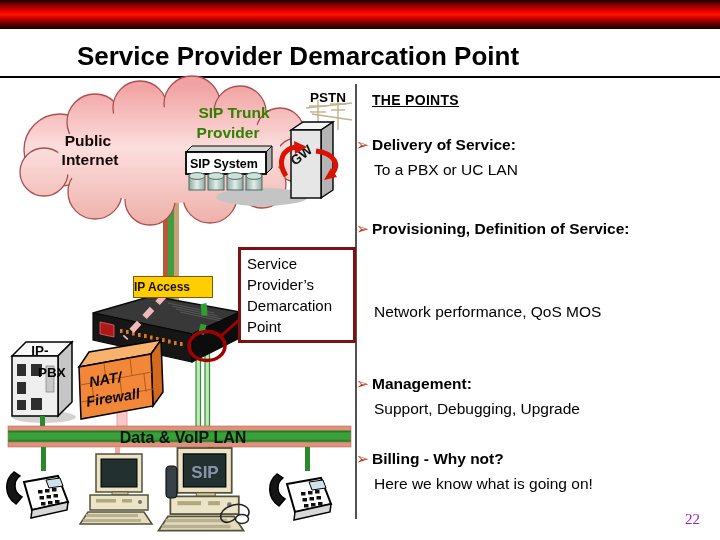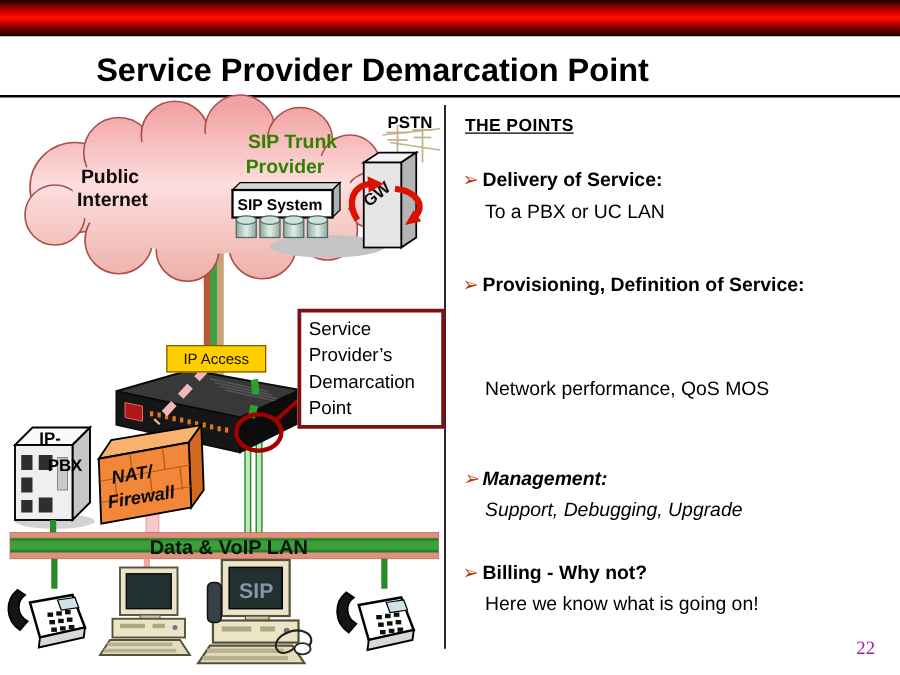--- a/index.html
+++ b/index.html
@@ -13,36 +13,36 @@
   }
   .slide-title{
     position:absolute;top:41px;left:0;width:596px;text-align:center;
     font-size:26px;font-weight:bold;color:#000;
   }
   .title-rule{position:absolute;top:76px;left:0;width:720px;height:0;border-top:2px solid #000;}
   .diagram-svg{position:absolute;top:0;left:0;font-family:"Liberation Sans",sans-serif;}
   .ip-access{
     position:absolute;left:133px;top:276px;width:78px;height:20px;
     background:#ffce00;border:1px solid #7a5c00;
-    font-size:12px;font-weight:normal;text-align:center;line-height:20px;color:#1a1000;
+    font-size:12px;font-weight:bold;text-align:left;line-height:20px;color:#1a1000;
   }
   .callout-box{
     position:absolute;left:238px;top:247px;width:100px;
     background:#ffffff;border:3px solid #7d1010;
     padding:3px 6px;font-size:15px;line-height:21px;color:#000;
   }
   .points-title{
     position:absolute;left:372px;top:92px;font-size:14px;font-weight:bold;
     text-decoration:underline;letter-spacing:.3px;
   }
-  .point{position:absolute;left:370px;width:350px;font-size:15.5px;line-height:25px;color:#000;}
+  .point{position:absolute;left:356px;width:350px;font-size:15.5px;line-height:25px;color:#000;}
   .point .head{font-weight:bold;}
   .point .bullet{color:#c5351c;margin-right:3px;font-weight:normal;}
   .point .sub{padding-left:18px;font-weight:normal;}
-  .p1{top:132px;} .p2{top:216px;} .p3{top:299px;} .p4{top:371px;font-style:italic;} .p5{top:446px;}
+  .p1{top:132px;} .p2{top:216px;} .p3{top:299px;} .p4{top:371px;} .p5{top:446px;}
   .page-number{
     position:absolute;left:685px;top:511px;
     font-family:"Liberation Serif",serif;font-size:15px;color:#a21caf;
   }
 </style>
 </head>
 <body>
 
 <div class="top-bar"></div>
 <div class="slide-title">Service Provider Demarcation Point</div>

